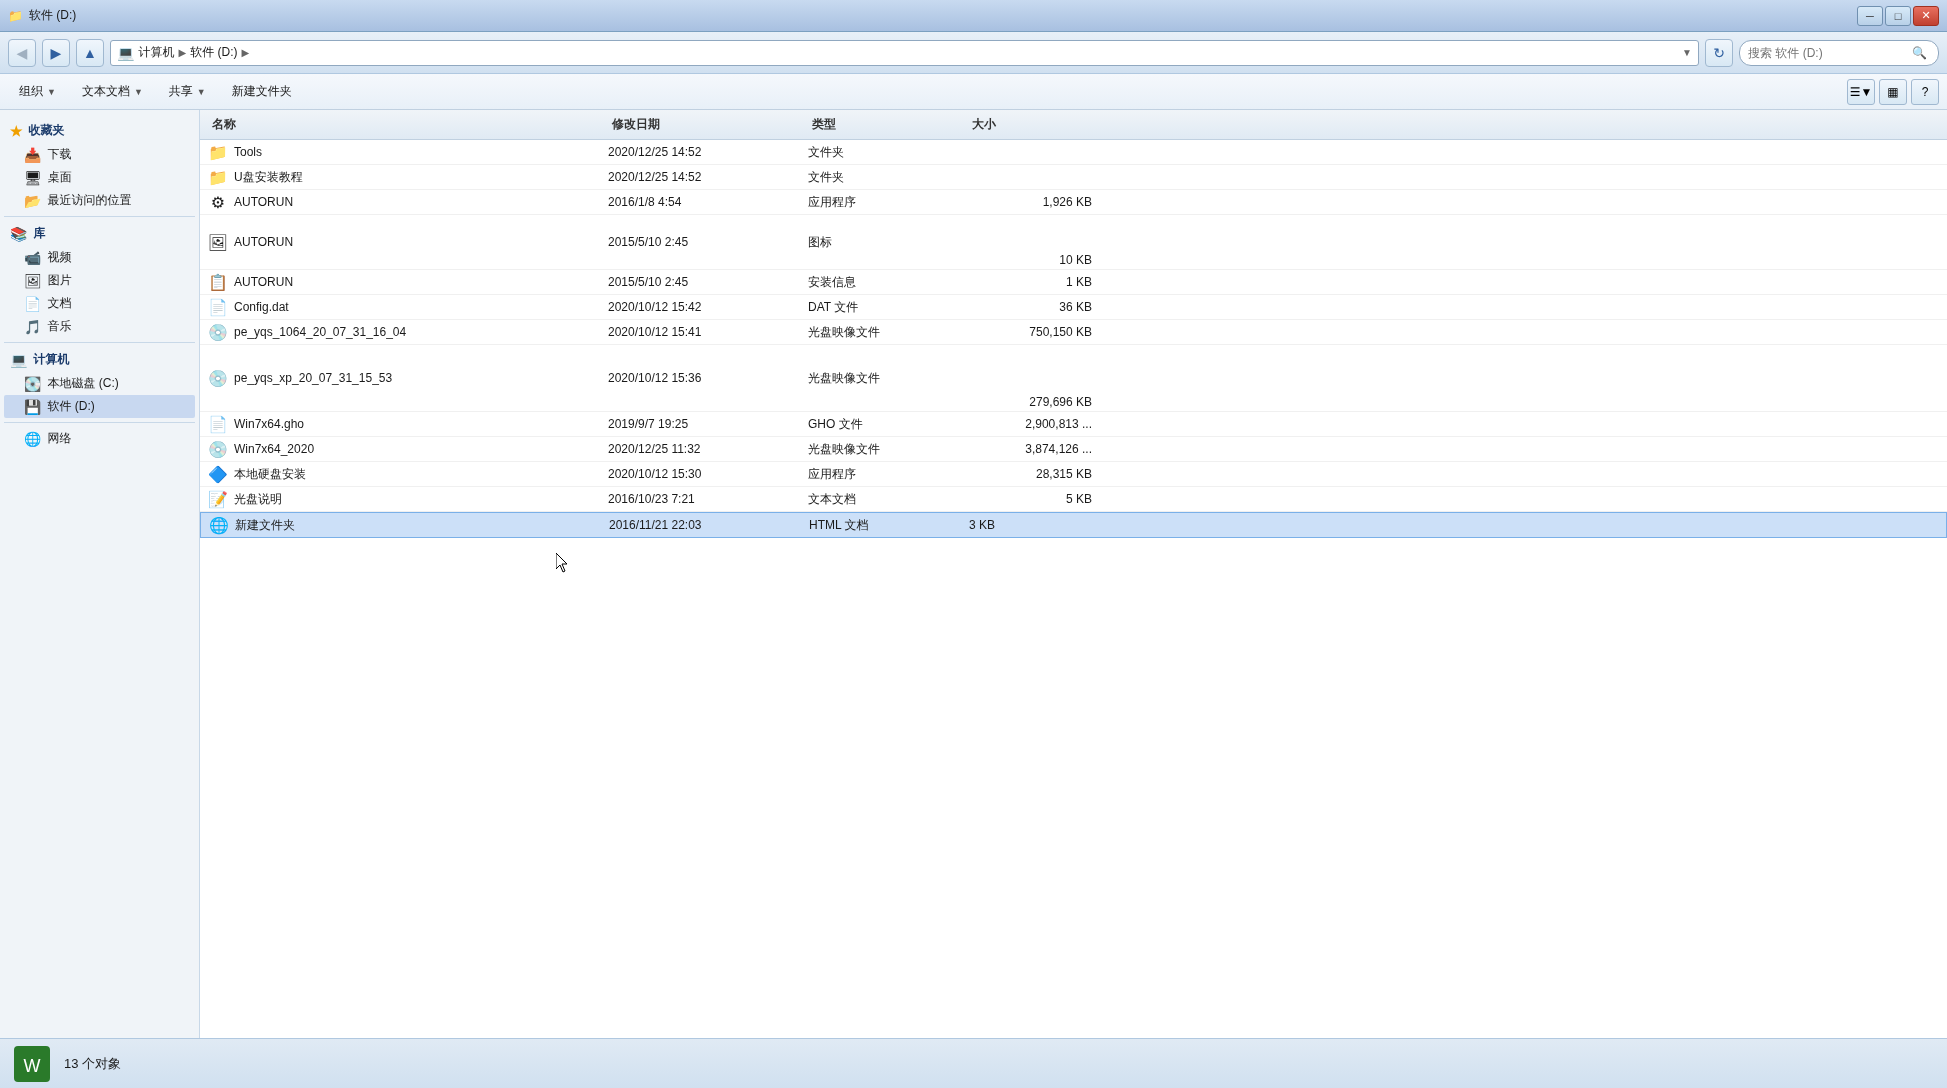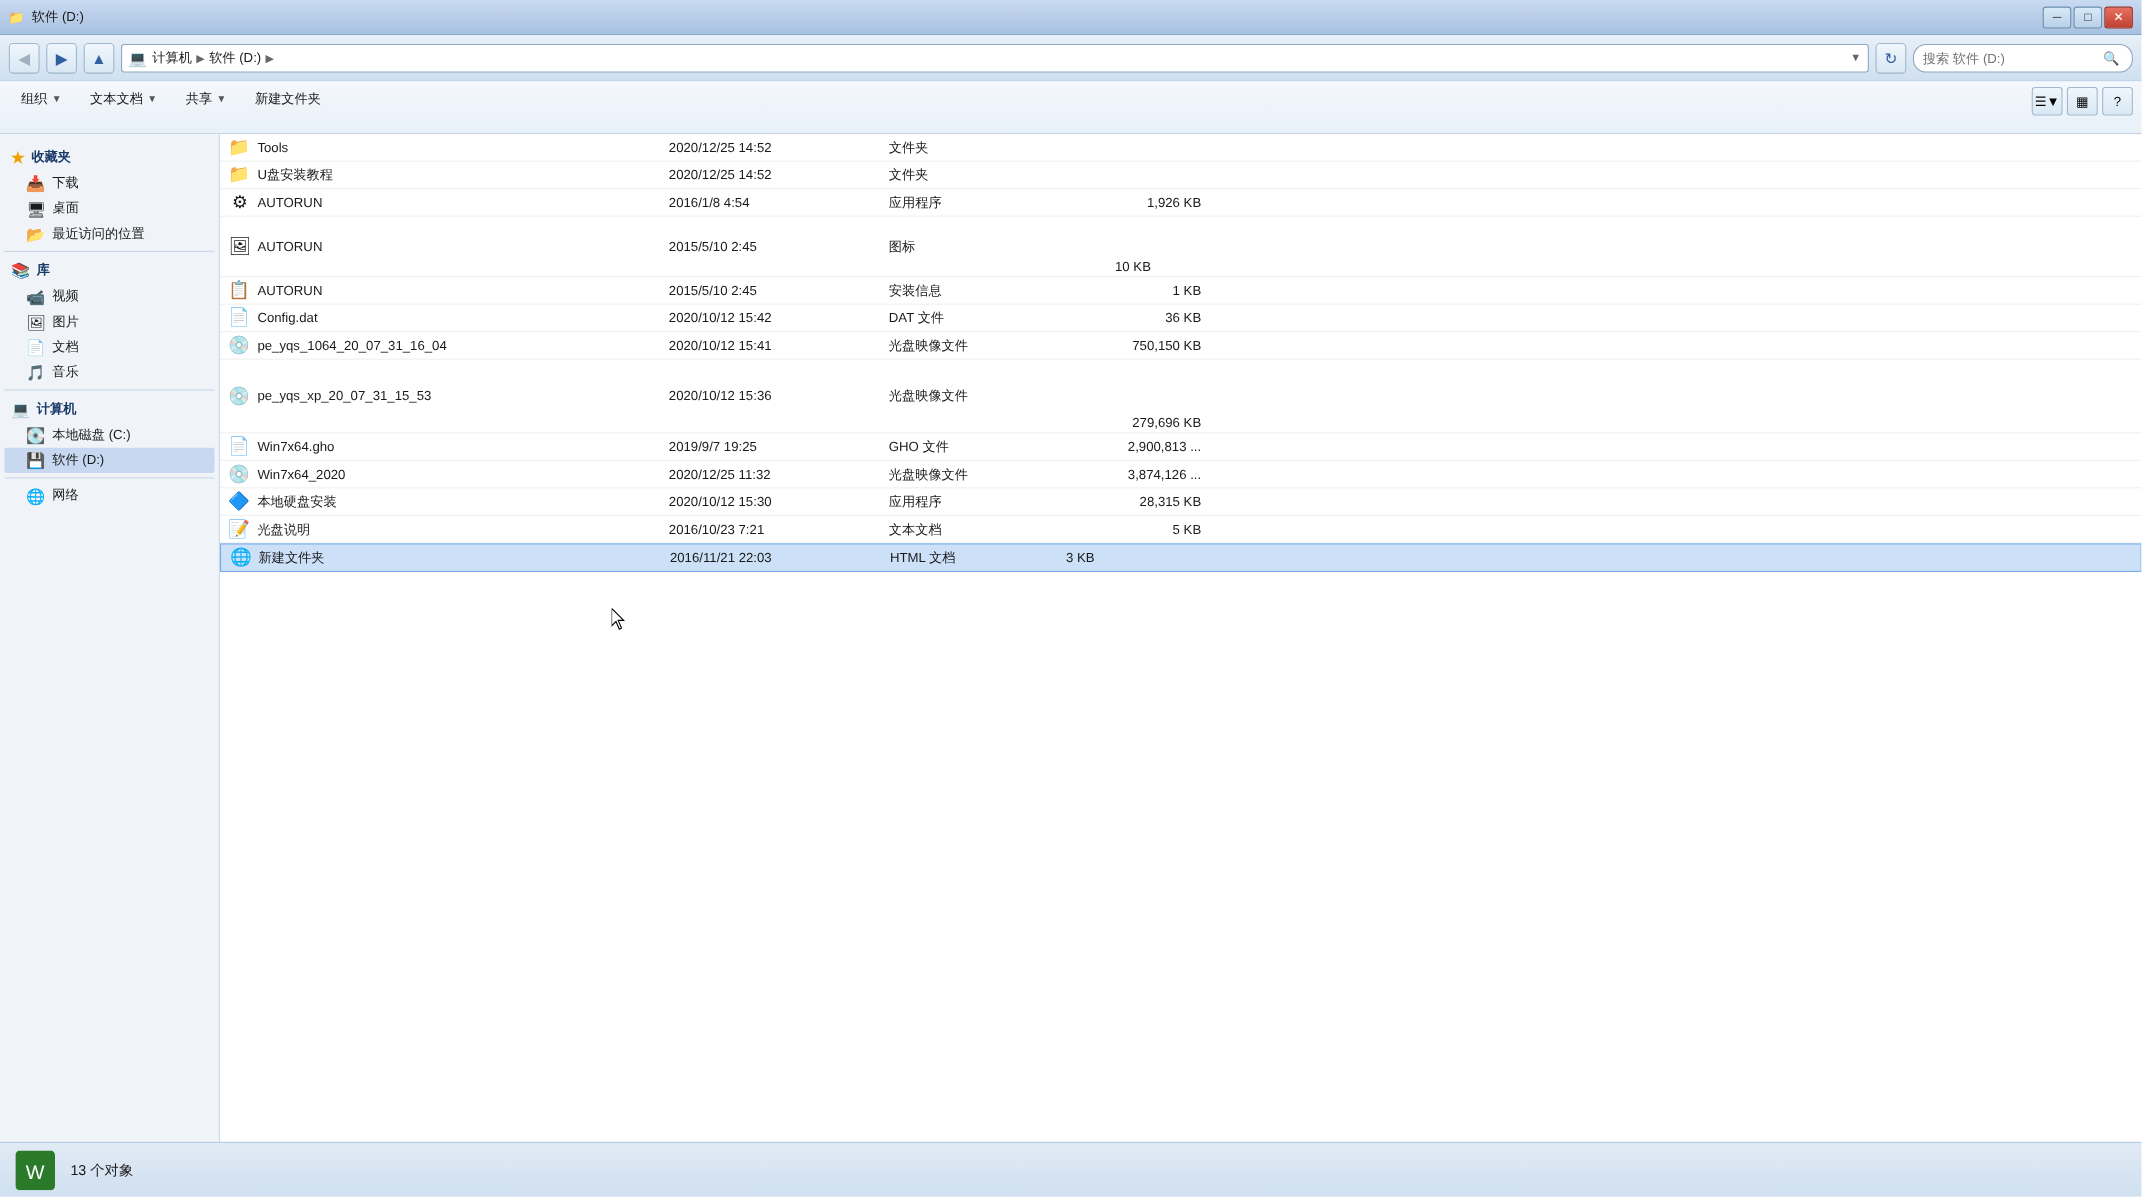--- a/index.html
+++ b/index.html
@@ -142,25 +142,25 @@
       font-family: "Microsoft YaHei", Arial, sans-serif;
     }
     .search-icon {
       font-size: 12px;
       color: #4080c0;
       cursor: pointer;
     }
 
     
     .toolbar {
-      height: 48px;
+      height: 36px;
       background: linear-gradient(to bottom, #f5f8fc 0%, #e8f0f8 100%);
       display: flex;
-      align-items: flex-end;
-      padding: 16px 8px;
+      align-items: center;
+      padding: 0 8px;
       gap: 4px;
       border-bottom: 1px solid #c0d0e0;
     }
     .toolbar-btn {
       height: 30px;
       padding: 0 10px;
       border: 1px solid transparent;
       border-radius: 3px;
       background: transparent;
       display: flex;
@@ -477,20 +477,26 @@
     <div class="sidebar-section">
       <div class="sidebar-item">
         <span class="item-icon">🌐</span>
         <span>网络</span>
       </div>
     </div>
   </div>
 
   <div class="file-area">
 
+    <div class="column-header">
+      <div class="col-header">名称</div>
+      <div class="col-header">修改日期</div>
+      <div class="col-header">类型</div>
+      <div class="col-header">大小</div>
+    </div>
 
     <div class="file-list" id="file-list">
     <div class="file-row">
     <div class="file-name-cell">
       <span class="file-icon">📁</span>
       <span class="file-name-text">Tools</span>
     </div>
     <div>2020/12/25 14:52</div>
     <div>文件夹</div>
     <div style="text-align:right;padding-right:16px;"></div>
@@ -513,21 +519,21 @@
     <div>应用程序</div>
     <div style="text-align:right;padding-right:16px;">1,926 KB</div>
   </div>
         <div class="file-row">
     <div class="file-name-cell">
       <span class="file-icon">🖼</span>
       <span class="file-name-text">AUTORUN</span>
     </div>
     <div>2015/5/10 2:45</div>
     <div>图标</div>
-    <div style="text-align:center;padding-right:16px;margin-top:36px;">10 KB</div>
+    <div style="text-align:right;padding-right:16px;margin-top:36px;">10 KB</div>
   </div>
         <div class="file-row">
     <div class="file-name-cell">
       <span class="file-icon">📋</span>
       <span class="file-name-text">AUTORUN</span>
     </div>
     <div>2015/5/10 2:45</div>
     <div>安装信息</div>
     <div style="text-align:right;padding-right:16px;">1 KB</div>
   </div>

